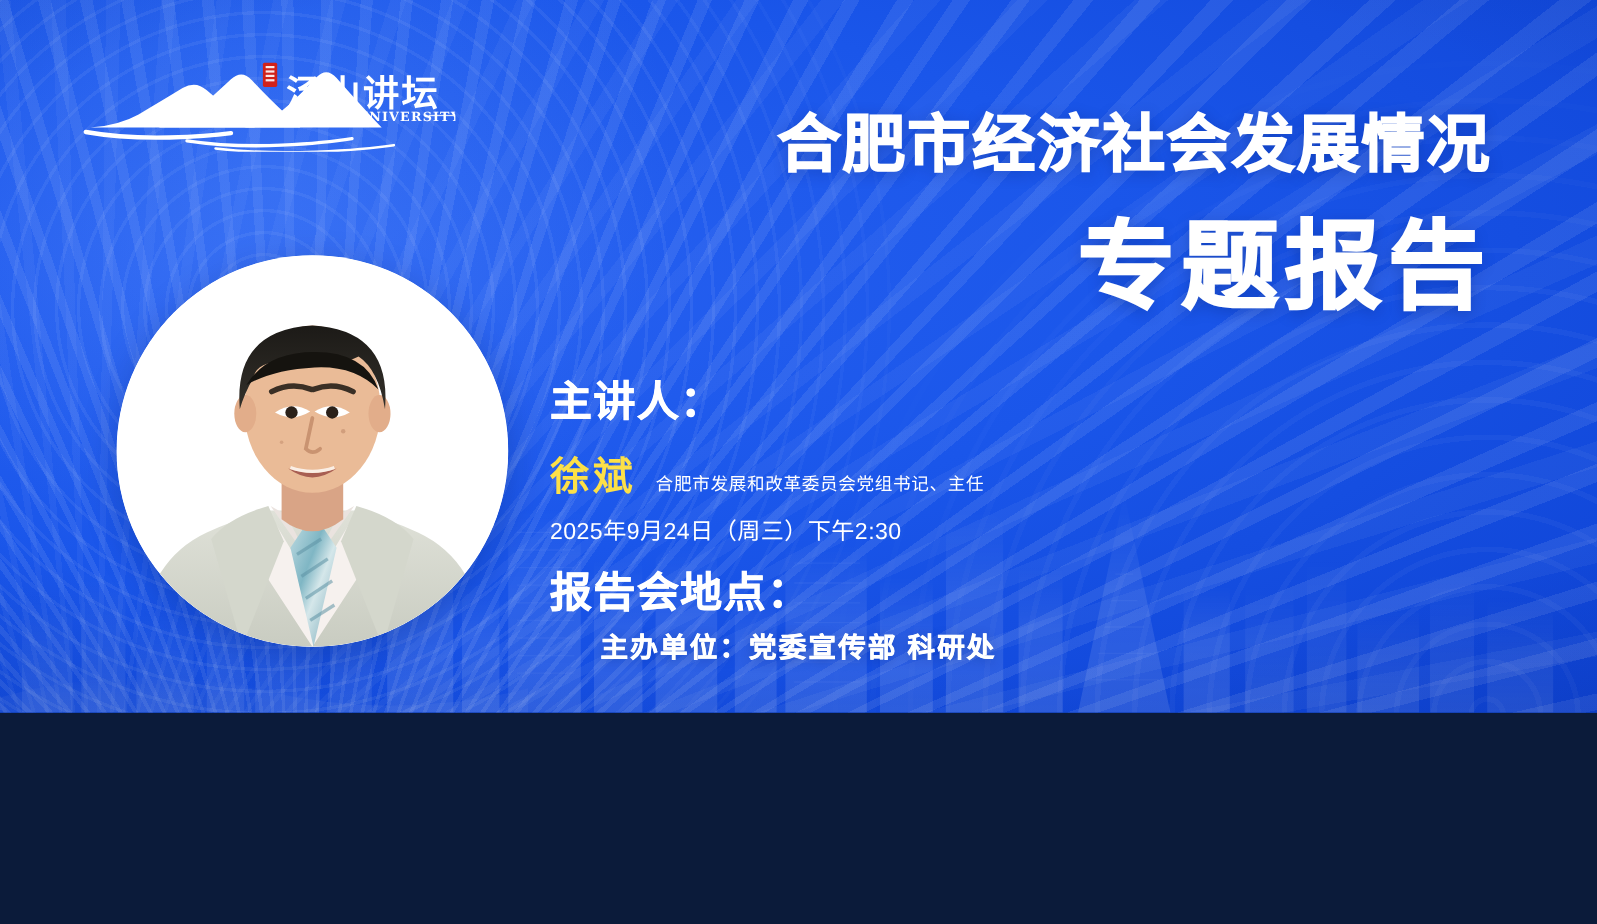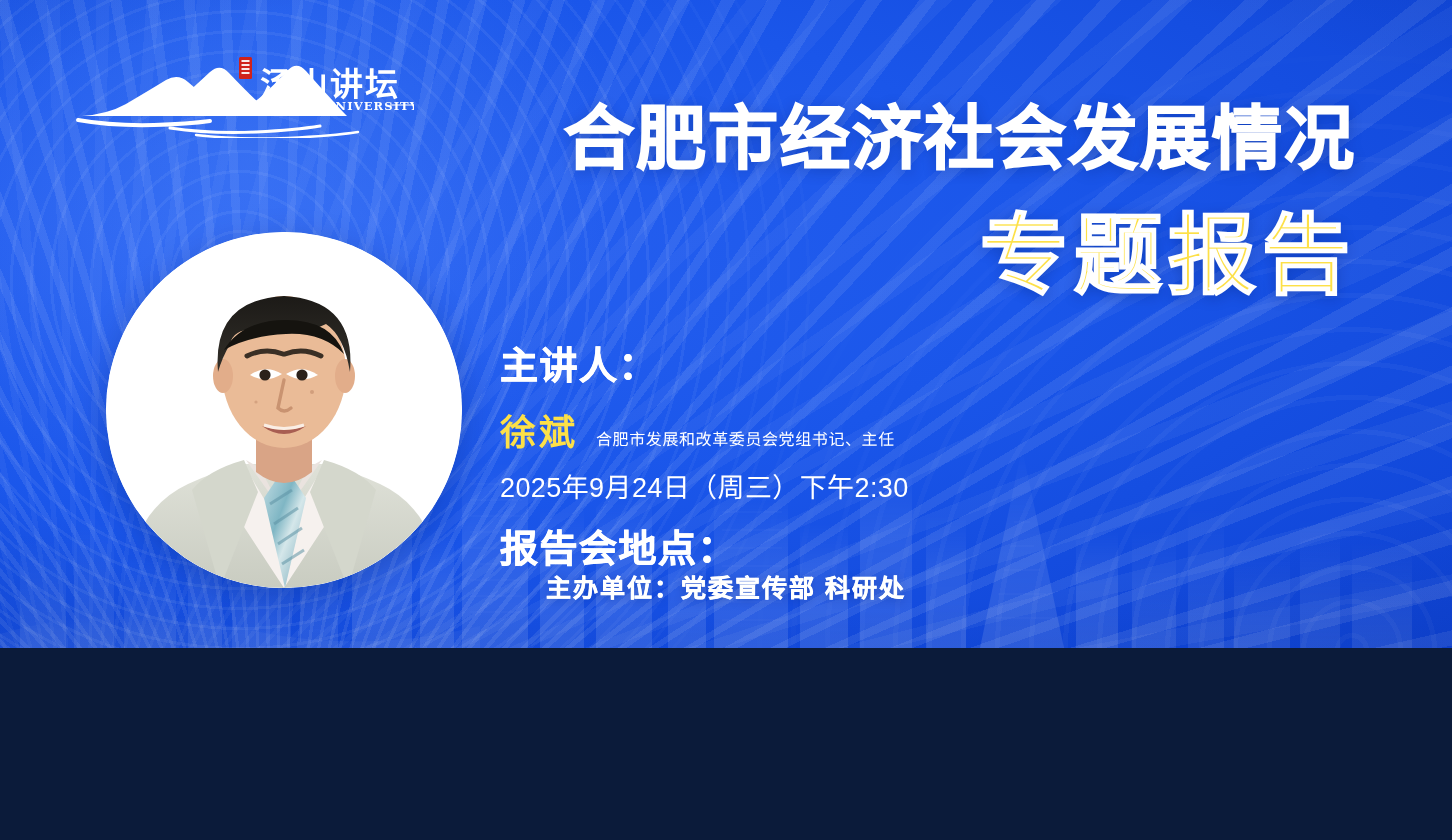--- a/index.html
+++ b/index.html
@@ -87,34 +87,34 @@
     width: 340px; height: 86px;
   }
   .logo svg { display: block; width: 340px; height: 86px; }
 
   
   .headline {
     position: absolute; right: 96px; top: 104px;
     text-align: right; width: 960px;
   }
   .headline .line1 {
-    font-size: 70px;
+    font-size: 57px;
     font-weight: 900;
     color: #ffffff;
     letter-spacing: 2px;
     line-height: 1.0;
     white-space: nowrap;
     text-shadow: 0 3px 14px rgba(0,24,90,.30);
     -webkit-text-stroke: 1.6px #ffffff;
   }
   .headline .line2 {
     margin-top: 38px;
     font-size: 88px;
     font-weight: 900;
-    color: #fde047;
+    color: #ffffff;
     letter-spacing: 6px;
     line-height: 1.0;
     white-space: nowrap;
     text-shadow: 0 3px 14px rgba(0,24,90,.30);
     -webkit-text-stroke: 2px #ffffff;
   }
 
   
   .portrait {
     position: absolute; left: 106px; top: 232px;
@@ -153,21 +153,21 @@
   .speaker-title {
     font-size: 16px;
     font-weight: 500;
     color: #ffffff;
     letter-spacing: .6px;
     margin-left: 18px;
   }
   .d-label.time { margin-top: 28px; }
   .d-value {
     margin-top: 11px;
-    font-size: 27px;
+    font-size: 21px;
     font-weight: 400;
     color: #ffffff;
     letter-spacing: .4px;
   }
   .d-label.place { margin-top: 22px; }
 
   
   .footer {
     position: absolute; left: 0; right: 0; bottom: 44px;
     text-align: center;

